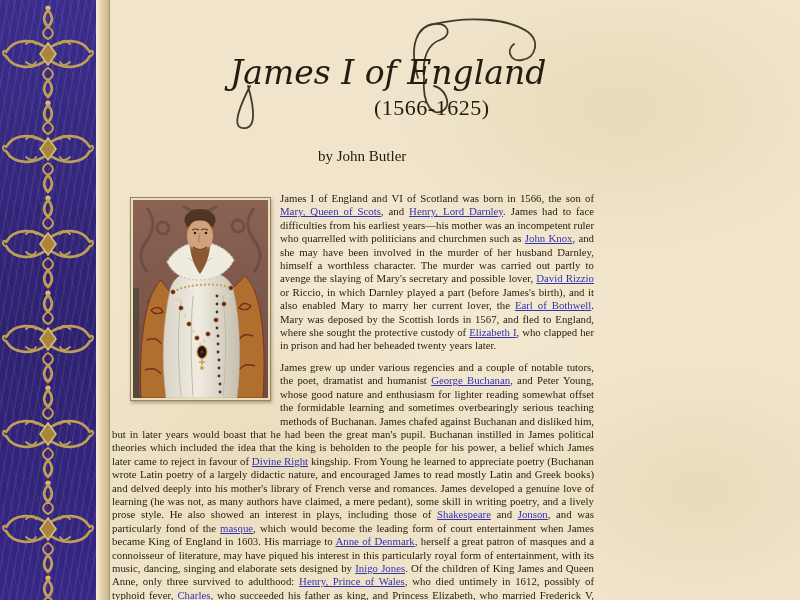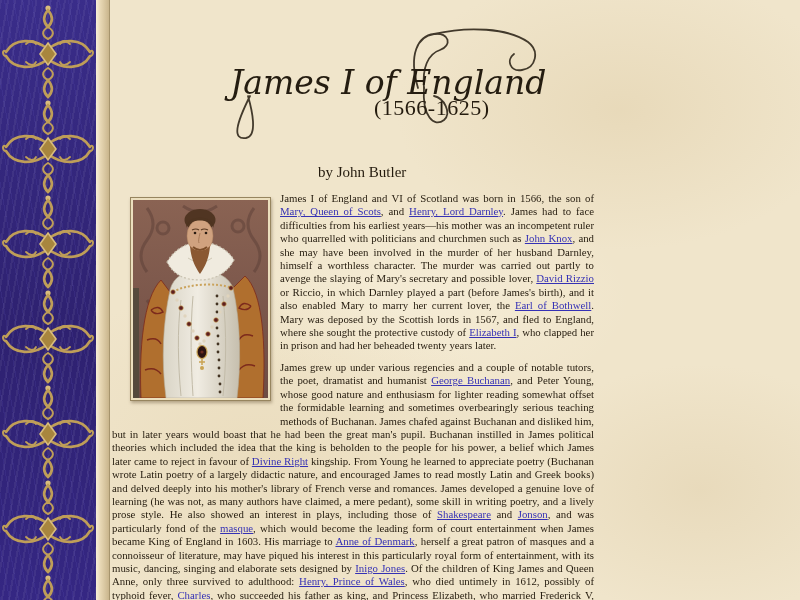--- a/index.html
+++ b/index.html
@@ -19,25 +19,25 @@
     background:
       repeating-linear-gradient(100deg, rgba(255,255,255,.06) 0 2px, rgba(0,0,0,0) 2px 7px),
       repeating-linear-gradient(80deg, rgba(120,110,220,.10) 0 1px, rgba(0,0,0,0) 1px 9px),
       linear-gradient(#3a2d8a,#2e2170 55%,#352783);
   }
   .page-edge{
     position:absolute;left:96px;top:0;width:13px;height:600px;
     background:linear-gradient(90deg,#f8efd9 0%,#e7d7b4 35%,#d7c59f 70%,#c9b58c 100%);
     border-right:1px solid #a6946d;
   }
-  .title-script{position:absolute;left:222px;top:24px;width:340px;height:122px;}
+  .title-script{position:absolute;left:222px;top:14px;width:340px;height:122px;}
   .title-years{
     position:absolute;left:374px;top:83px;font-size:22px;letter-spacing:.5px;color:#241b0e;margin-top:12px;
   }
-  .byline{position:absolute;left:318px;top:164px;font-size:15px;color:#241b0e;}
+  .byline{position:absolute;left:318px;top:148px;font-size:15px;color:#241b0e;}
   .article{
     position:absolute;left:112px;top:192px;width:482px;
     font-size:10.8px;line-height:13.4px;text-align:justify;
   }
   .article p{margin:0 0 8px 0;}
   .doc-link{color:#3531b5;text-decoration:underline;cursor:pointer;}
   .portrait-frame{
     float:left;width:135px;height:198px;padding:2px;margin:5px 9px 14px 18px;
     background:#ecdfbe;border:1px solid #97855f;
     box-shadow:1px 2px 3px rgba(90,70,40,.4);

